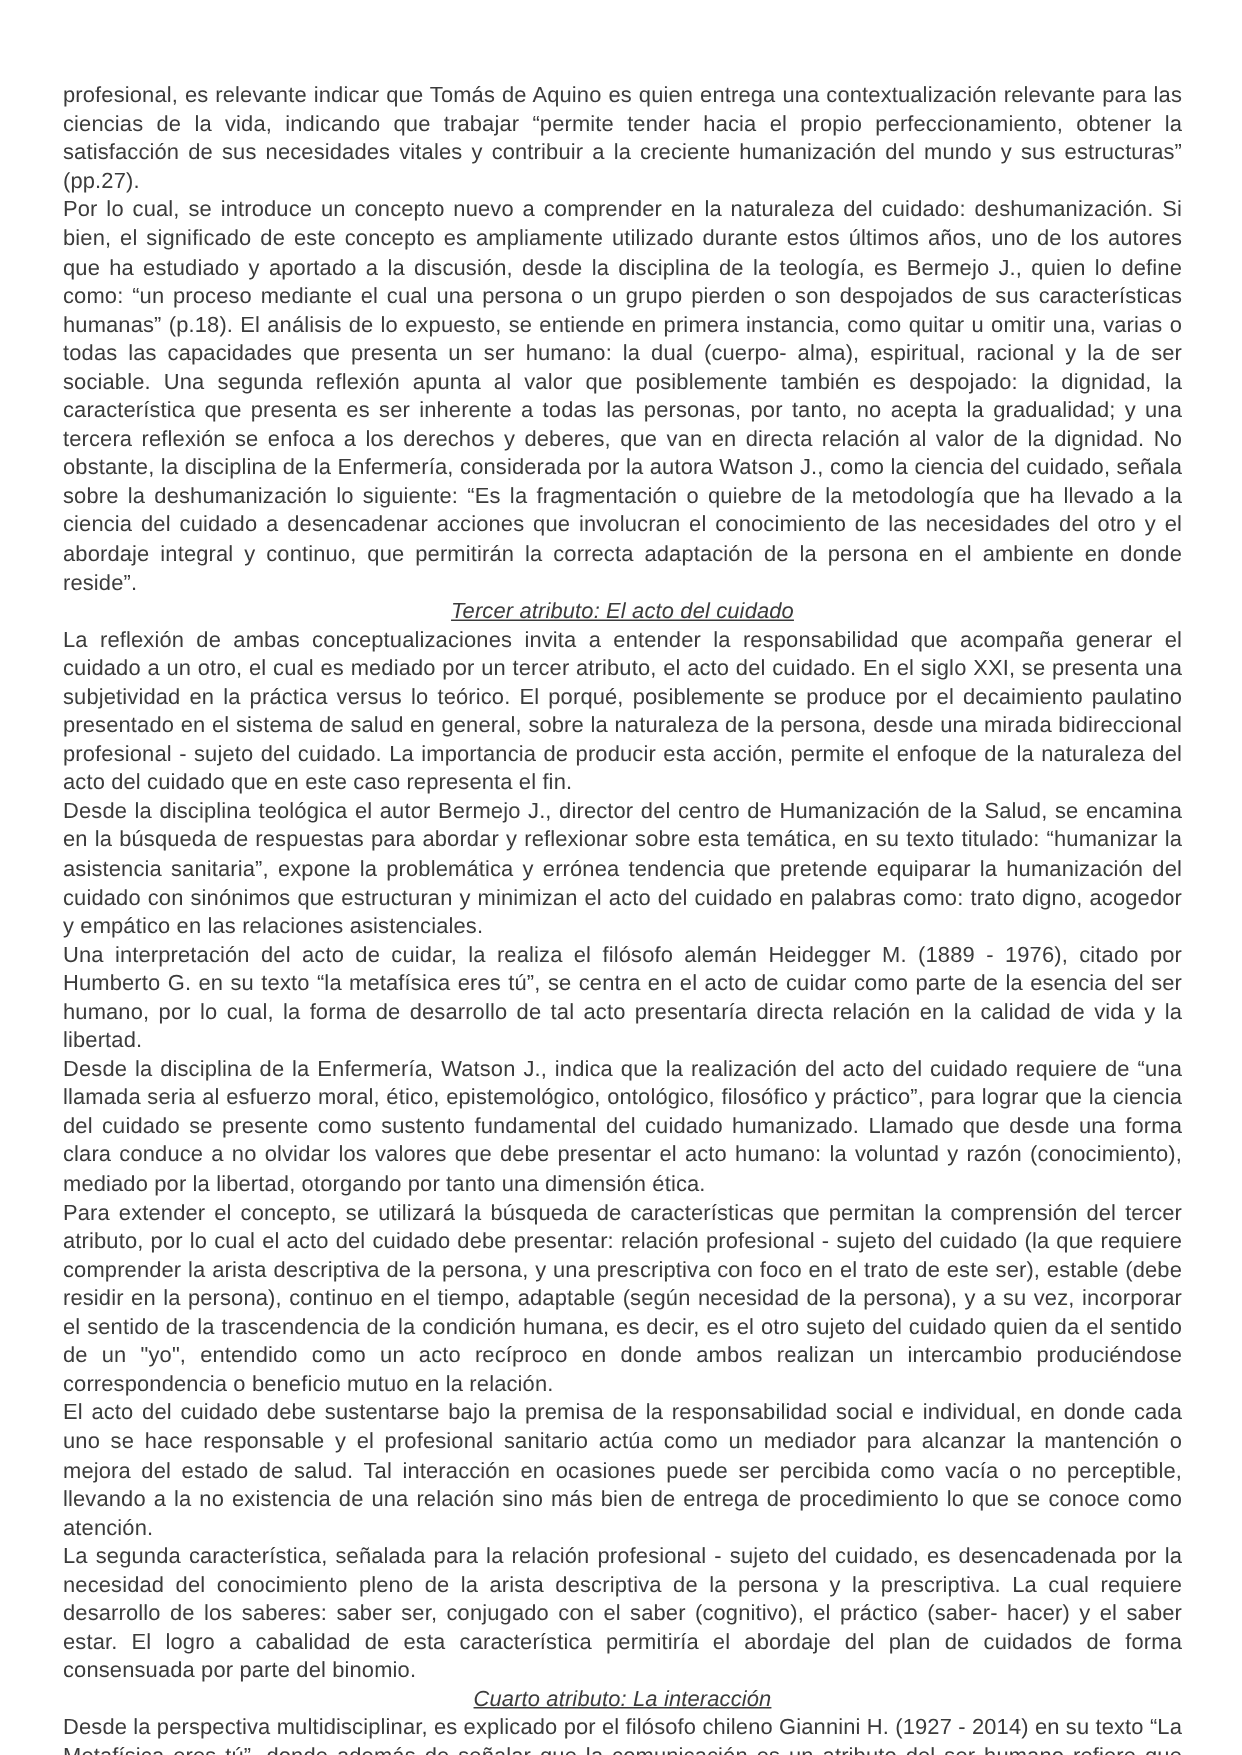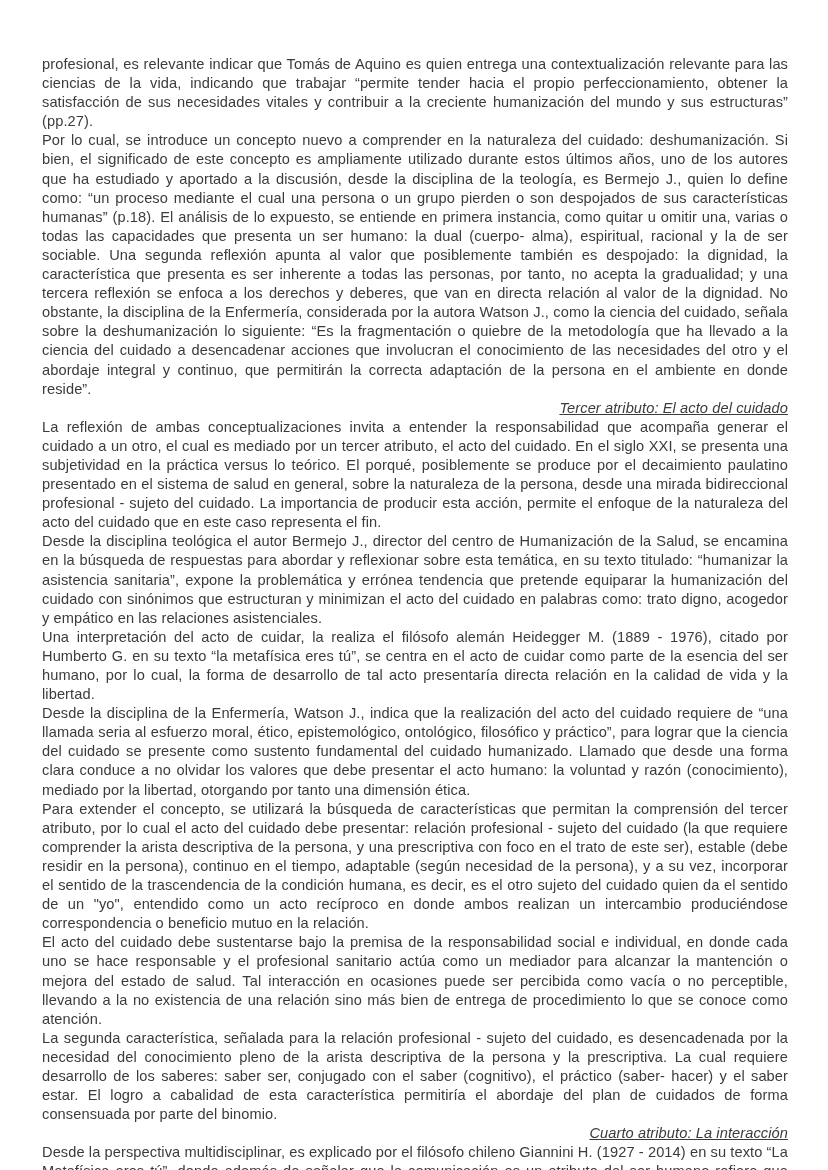--- a/index.html
+++ b/index.html
@@ -28,21 +28,21 @@
   }
   .para {
     margin: 0;
     text-align: justify;
     text-justify: inter-word;
   }
   .heading {
     margin: 0;
     font-style: italic;
     text-decoration: underline;
-    text-align: right;
+    text-align: center;
   }
 </style>
 </head>
 <body>
 
 <div class="page">
   <div class="text-column">
     <p class="para">profesional, es relevante indicar que Tomás de Aquino es quien entrega una contextualización relevante para las ciencias de la vida, indicando que trabajar “permite tender hacia el propio perfeccionamiento, obtener la satisfacción de sus necesidades vitales y contribuir a la creciente humanización del mundo y sus estructuras” (pp.27).</p>
     <p class="para">Por lo cual, se introduce un concepto nuevo a comprender en la naturaleza del cuidado: deshumanización. Si bien, el significado de este concepto es ampliamente utilizado durante estos últimos años, uno de los autores que ha estudiado y aportado a la discusión, desde la disciplina de la teología, es Bermejo J., quien lo define como: “un proceso mediante el cual una persona o un grupo pierden o son despojados de sus características humanas” (p.18). El análisis de lo expuesto, se entiende en primera instancia, como quitar u omitir una, varias o todas las capacidades que presenta un ser humano: la dual (cuerpo- alma), espiritual, racional y la de ser sociable. Una segunda reflexión apunta al valor que posiblemente también es despojado: la dignidad, la característica que presenta es ser inherente a todas las personas, por tanto, no acepta la gradualidad; y una tercera reflexión se enfoca a los derechos y deberes, que van en directa relación al valor de la dignidad. No obstante, la disciplina de la Enfermería, considerada por la autora Watson J., como la ciencia del cuidado, señala sobre la deshumanización lo siguiente: “Es la fragmentación o quiebre de la metodología que ha llevado a la ciencia del cuidado a desencadenar acciones que involucran el conocimiento de las necesidades del otro y el abordaje integral y continuo, que permitirán la correcta adaptación de la persona en el ambiente en donde reside”.</p>
     <p class="heading">Tercer atributo: El acto del cuidado</p>

